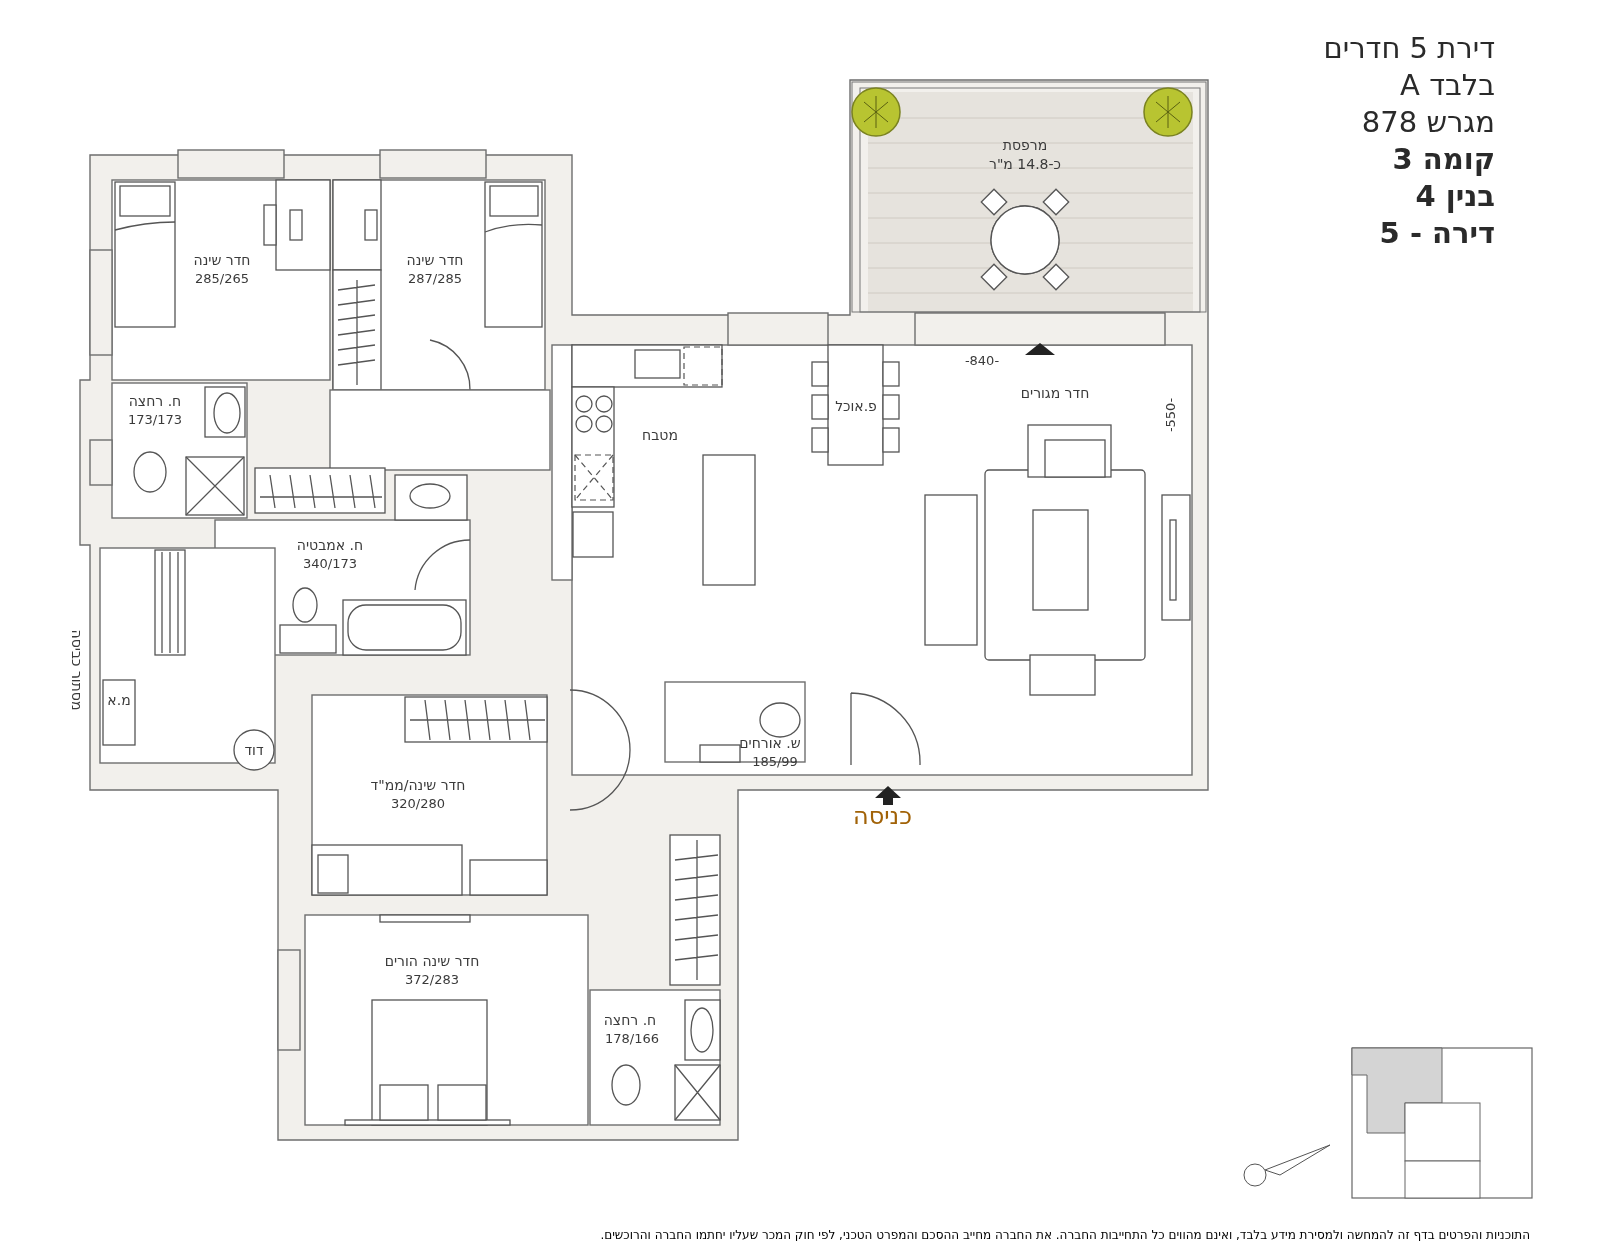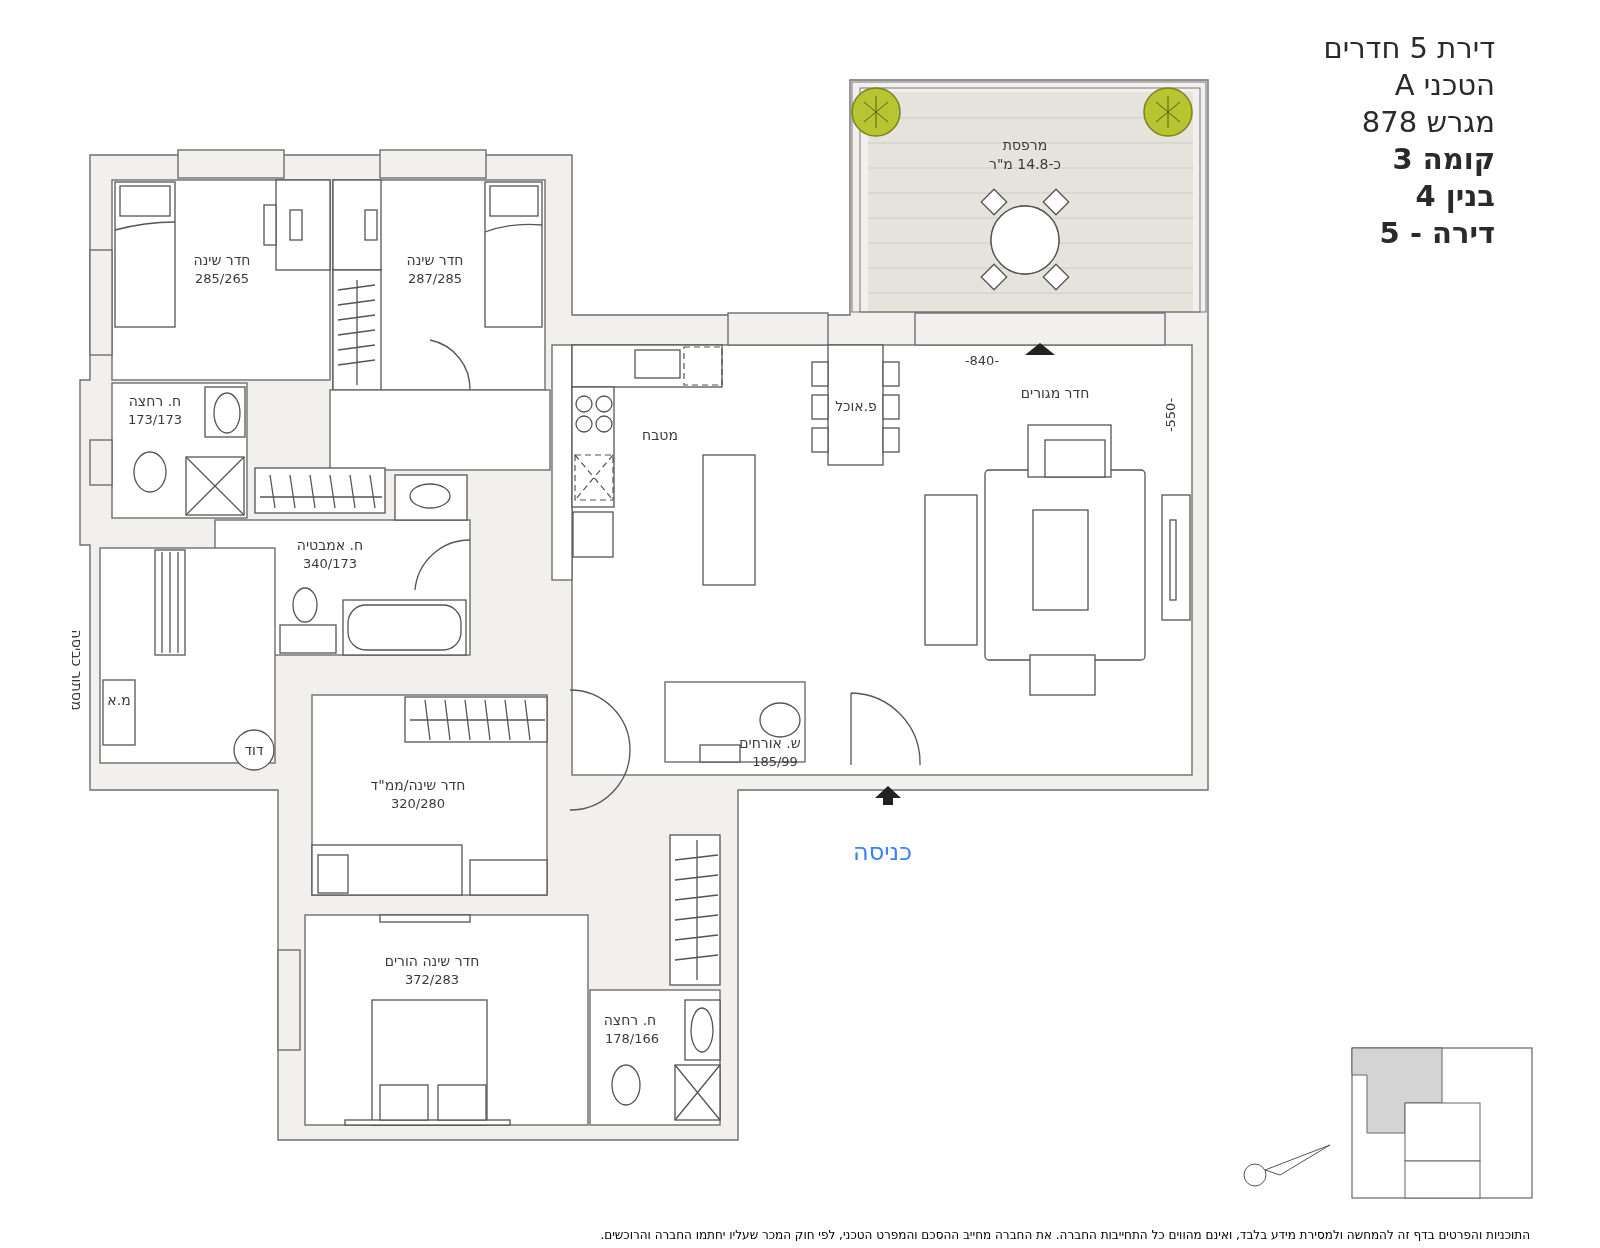--- a/index.html
+++ b/index.html
@@ -8,21 +8,21 @@
   .wall { fill:#f2f0ec; stroke:#6e6e6e; stroke-width:1.4; }
   .room { fill:#ffffff; stroke:#6e6e6e; stroke-width:1.4; }
   .line { fill:none; stroke:#555; stroke-width:1.3; }
   .fur  { fill:#ffffff; stroke:#555; stroke-width:1.3; }
   .thin { fill:none; stroke:#777; stroke-width:1; }
   .dash { fill:none; stroke:#555; stroke-width:1.2; stroke-dasharray:6 4; }
   .lbl { font-family:"DejaVu Sans", sans-serif; fill:#3a3a3a; font-size:14px; text-anchor:middle; direction:rtl; }
   .dim { font-family:"DejaVu Sans", sans-serif; fill:#3a3a3a; font-size:13px; text-anchor:middle; }
   .info { position:absolute; right:105px; top:30px; text-align:right; direction:rtl; color:#2a2a2a; line-height:37px; font-size:29px; font-family:"DejaVu Sans", sans-serif;margin-left:37px; }
   .info .b { font-weight:bold; }
-  .entry-label { position:absolute; left:853px; top:838px; font-size:24px; color:#3b82f6; direction:rtl; font-family:"DejaVu Sans", sans-serif; }
+  .entry-label { position:absolute; left:853px; top:802px; font-size:24px; color:#a16207; direction:rtl; font-family:"DejaVu Sans", sans-serif; }
   .disclaimer { position:absolute; left:30px; bottom:6px; width:1500px; text-align:right; direction:rtl; font-size:12px; color:#000000; font-family:"DejaVu Sans", sans-serif; }
   .deck { fill:#e6e3dd; }
   .plank { stroke:#cfcac2; stroke-width:1; }
 </style>
 </head>
 <body>
 
 <svg id="plan" viewBox="0 0 1600 1248" xmlns="http://www.w3.org/2000/svg">
 
   <g>
@@ -223,21 +223,21 @@
     <path d="M1352,1048 L1442,1048 L1442,1103 L1405,1103 L1405,1133 L1367,1133 L1367,1075 L1352,1075 Z" fill="#d4d4d4" stroke="#666" stroke-width="1"></path>
     <rect x="1405" y="1103" width="75" height="58" fill="#fff" stroke="#666"></rect>
     <rect x="1405" y="1161" width="75" height="37" fill="#fff" stroke="#666"></rect>
     <circle cx="1255" cy="1175" r="11" fill="none" stroke="#555"></circle>
     <path d="M1265,1170 L1330,1145 L1280,1175 Z" fill="none" stroke="#555"></path>
   </g>
 </svg>
 
 <div class="info">
   <div>דירת 5 חדרים</div>
-  <div>הטכני A</div>
+  <div>בלבד A</div>
   <div>מגרש 878</div>
   <div class="b">קומה 3</div>
   <div class="b">בנין 4</div>
   <div class="b">דירה - 5</div>
 </div>
 
 <div class="entry-label">כניסה</div>
 
 <div class="disclaimer">התוכניות והפרטים בדף זה להמחשה ולמסירת מידע בלבד, ואינם מהווים כל התחייבות החברה. את החברה מחייב ההסכם והמפרט הטכני, לפי חוק המכר שעליו יחתמו החברה והרוכשים.</div>
 

